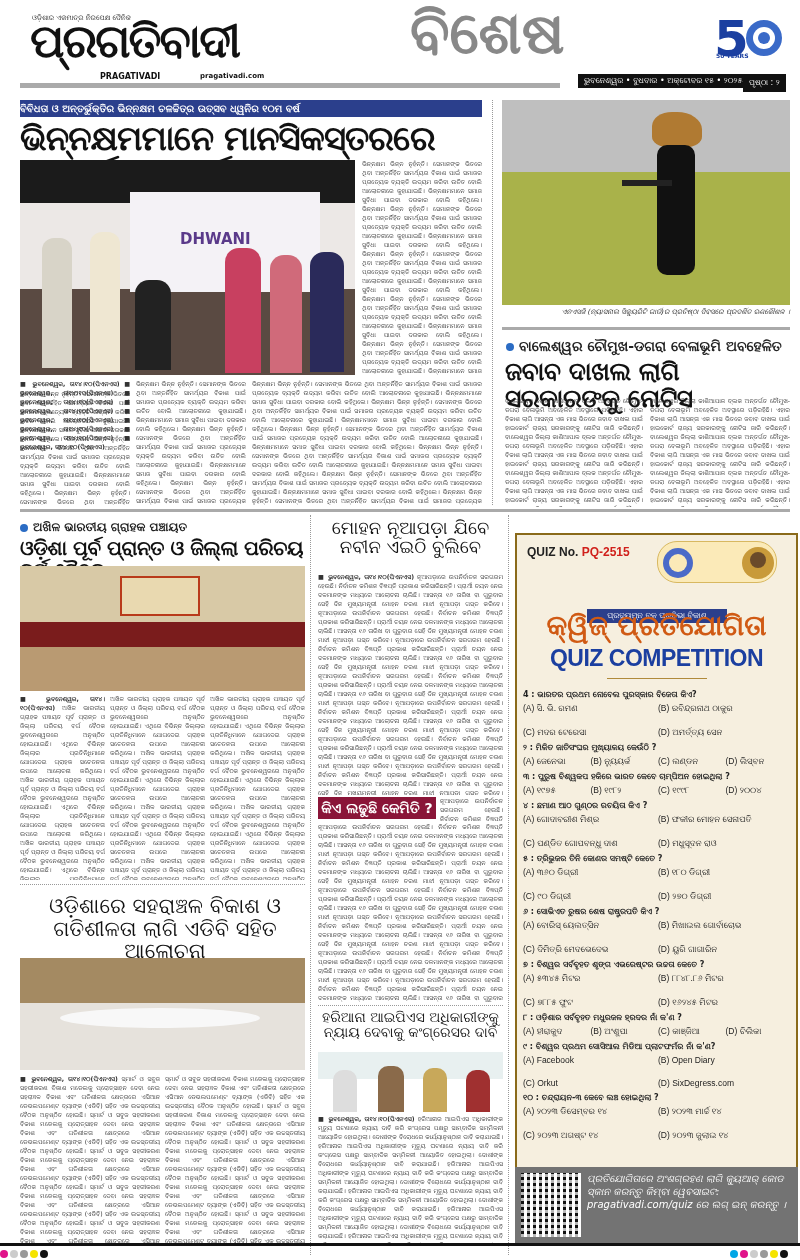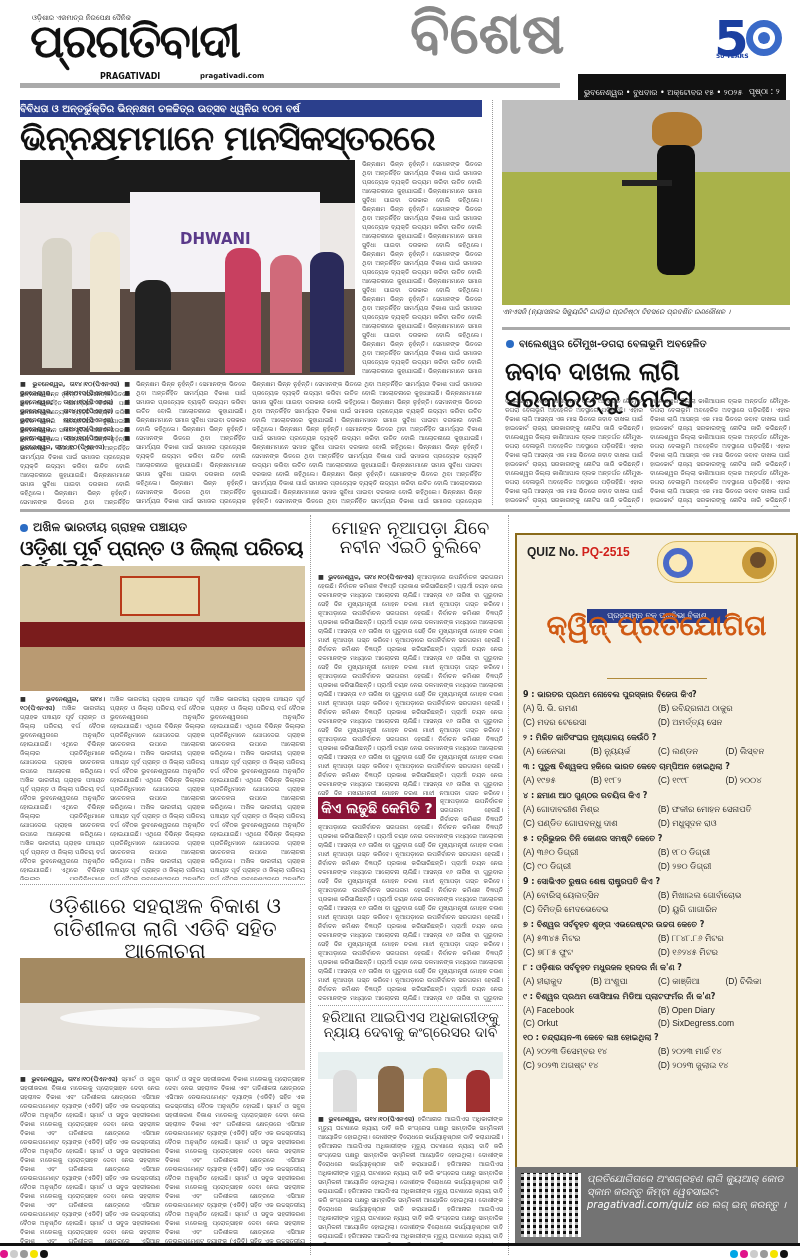--- a/index.html
+++ b/index.html
@@ -6,43 +6,43 @@
 body{width:800px;height:1260px;background:#fff;font-family:"DejaVu Sans",sans-serif;color:#111;position:relative;overflow:hidden}
 .abs{position:absolute}
 .masthead-logo{left:20px;top:8px;width:260px;height:72px}
 .tagline{font-size:7px;color:#222;position:absolute;left:12px;top:6px}
 .logo-text{position:absolute;left:10px;top:14px;font-size:46px;font-weight:bold;letter-spacing:-2px;color:#111;font-family:Liberation Mono, monospace;line-height:1}
 .logo-en{position:absolute;left:80px;top:64px;font-size:8px;font-weight:bold}
 .logo-url{position:absolute;left:180px;top:64px;font-size:7px;font-weight:bold}
 .section-title{left:410px;top:4px;font-size:58px;font-weight:bold;color:#888;line-height:1}
 .grayrule{position:absolute;background:#aaa;height:5px}
 .anniv{left:712px;top:4px;width:78px;height:70px}
-.dateline{left:578px;top:74px;background:#111;color:#fff;font-size:8px;padding:14px 6px}
-.pageno{left:743px;top:74px;background:#111;color:#fff;font-size:8px;padding:13px 6px}
+.dateline{left:578px;top:74px;background:#111;color:#fff;font-size:8px;padding:2px 6px}
+.pageno{left:743px;top:74px;background:#111;color:#fff;font-size:8px;padding:4px 6px}
 .kicker-band{left:20px;top:100px;width:462px;height:17px;background:#2b3f8c;color:#fff;font-size:10px;text-align:left;line-height:17px;font-weight:bold}
 .headline{font-weight:bold;color:#111;line-height:1.08}
 .h1{left:20px;top:120px;width:470px;font-size:34px;letter-spacing:-1px}
 .photo{position:absolute;background:#777;overflow:hidden}
 .body-text{position:absolute;font-size:6.2px;line-height:1.45;color:#333;text-align:justify;overflow:hidden}
 .dots-v{position:absolute;border-left:1px dotted #999}
 .dots-h{position:absolute;border-top:1px dotted #999}
-.caption{position:absolute;font-size:7px;font-style:italic;text-align:left;color:#222}
-.kicker{position:absolute;font-size:10px;font-weight:bold;color:#222}
+.caption{position:absolute;font-size:7px;font-style:italic;text-align:right;color:#222}
+.kicker{position:absolute;font-size:14px;font-weight:bold;color:#222}
 .kicker .dot{display:inline-block;width:8px;height:8px;border-radius:50%;background:#2b6cc4;margin-right:5px;vertical-align:middle}
 .quiz{position:absolute;left:515px;top:533px;width:283px;height:712px;background:#f6efdf;border:2px solid #8a6a1a}
 .quiz .qno{position:absolute;left:10px;top:10px;font-size:12px;font-weight:bold;color:#222;font-family:"Liberation Sans",sans-serif}
 .quiz .qno span{color:#d0201b}
 .quiz .emblem{position:absolute;left:140px;top:6px;width:120px;height:42px;border-radius:20px;background:#fbeab8;border:1px solid #d8b860}
 .quiz .ribbon{position:absolute;left:70px;top:74px;width:140px;height:14px;background:#2b3f8c;color:#fff;font-size:8px;text-align:center;line-height:14px}
 .quiz .title-or{position:absolute;left:0;width:100%;top:74px;text-align:center;font-size:28px;font-weight:bold;color:#d05a14}
 .quiz .title-en{position:absolute;left:0;width:100%;top:110px;text-align:center;font-size:23px;font-weight:bold;color:#1b3fa0;font-family:"Liberation Sans",sans-serif;letter-spacing:-0.5px}
 .quiz .flourish{position:absolute;left:90px;top:138px;width:100px;height:6px;border-bottom:1px solid #b08a3a}
 .qs{position:absolute;left:6px;top:150px;width:270px}
 .q{font-size:8px;font-weight:bold;color:#222;margin-top:5px}
-.opts{display:grid;grid-template-columns:1fr 1fr;font-size:8.5px;color:#222;row-gap:3px;margin-top:3px;font-family:"Liberation Sans",sans-serif}
+.opts{display:grid;grid-template-columns:1fr 1fr;font-size:8.5px;color:#222;row-gap:13px;margin-top:3px;font-family:"Liberation Sans",sans-serif}
 .opts.four{grid-template-columns:1fr 1fr 1fr 1fr}
 .quiz-foot{position:absolute;left:-2px;bottom:-2px;width:283px;height:78px;background:#737373}
 .qr{position:absolute;left:6px;top:6px;width:60px;height:64px;background:repeating-linear-gradient(90deg,#111 0 3px,#fff 3px 6px),#fff}
 .qr::after{content:"";position:absolute;inset:0;background:repeating-linear-gradient(0deg,rgba(255,255,255,.7) 0 3px,transparent 3px 6px)}
 .foot-text{position:absolute;left:72px;top:6px;font-size:10px;font-style:italic;color:#fff;line-height:1.28}
 .box-red{position:absolute;background:#8a1538;color:#fff;font-weight:bold;font-size:14px;text-align:center}
 .bottom-bar{position:absolute;left:0;top:1243px;width:800px;height:3px;background:#111}
 .reg{position:absolute;top:1250px;width:8px;height:8px;border-radius:50%}
 </style>
 </head>
@@ -141,23 +141,24 @@
   <div class="emblem">
     <svg width="120" height="42">
       <circle cx="20" cy="21" r="15" fill="#4a6ac8"></circle>
         <circle cx="20" cy="21" r="9" fill="#fbeab8"></circle>
       <circle cx="100" cy="21" r="16" fill="#c89a3a"></circle>
         <circle cx="100" cy="18" r="8" fill="#6a4a2a"></circle>
     </svg>
   </div>
   <div class="ribbon">ପ୍ରଦ୍ୟୁମ୍ନ ବଳ ପ୍ରତିଭା ବିକାଶ</div>
   <div class="title-or">କ୍ୱିଜ୍ ପ୍ରତିଯୋଗିତା</div>
+  <div class="title-en">QUIZ COMPETITION</div>
   <div class="flourish"></div>
   <div class="qs" id="qs">
-      <div class="q">9 : ଭାରତର ପ୍ରଥମ ନୋବେଲ ପୁରସ୍କାର ବିଜେତା କିଏ?</div>
+      <div class="q">4 : ଭାରତର ପ୍ରଥମ ନୋବେଲ ପୁରସ୍କାର ବିଜେତା କିଏ?</div>
       <div class="opts">
         <span>(A) ସି. ଭି. ରମଣ</span>
         <span>(B) ରବିନ୍ଦ୍ରନାଥ ଠାକୁର</span>
         <span>(C) ମଦର ଟେରେସା</span>
         <span>(D) ଅମର୍ତ୍ତ୍ୟ ସେନ</span>
       </div>
       <div class="q">୨ : ମିଳିତ ଜାତିସଂଘର ମୁଖ୍ୟାଳୟ କେଉଁଠି ?</div>
       <div class="opts four">
         <span>(A) ଜେନେଭା</span>
         <span>(B) ନ୍ୟୁୟର୍କ</span>
@@ -178,21 +179,21 @@
         <span>(C) ପଣ୍ଡିତ ଗୋପବନ୍ଧୁ ଦାଶ</span>
         <span>(D) ମଧୁସୂଦନ ରାଓ</span>
       </div>
       <div class="q">୫ : ତ୍ରିଭୁଜର ତିନି କୋଣର ସମଷ୍ଟି କେତେ ?</div>
       <div class="opts">
         <span>(A) ୩୬୦ ଡିଗ୍ରୀ</span>
         <span>(B) ୧୮୦ ଡିଗ୍ରୀ</span>
         <span>(C) ୯୦ ଡିଗ୍ରୀ</span>
         <span>(D) ୨୭୦ ଡିଗ୍ରୀ</span>
       </div>
-      <div class="q">9 : ସୋଭିଏତ ରୁଷର ଶେଷ ରାଷ୍ଟ୍ରପତି କିଏ ?</div>
+      <div class="q">୬ : ସୋଭିଏତ ରୁଷର ଶେଷ ରାଷ୍ଟ୍ରପତି କିଏ ?</div>
       <div class="opts">
         <span>(A) ବୋରିସ୍ ୟେଲତ୍ସିନ</span>
         <span>(B) ମିଖାଇଲ ଗୋର୍ବାଚୋଭ</span>
         <span>(C) ଦିମିତ୍ରି ମେଦଭେଦେଭ</span>
         <span>(D) ୟୁରି ଗାଗାରିନ</span>
       </div>
       <div class="q">୭ : ବିଶ୍ୱର ସର୍ବବୃହତ ଶୃଙ୍ଗ ଏଭରେଷ୍ଟର ଉଚ୍ଚତା କେତେ ?</div>
       <div class="opts">
         <span>(A) ୫୩୪୫ ମିଟର</span>
         <span>(B) ୮୮୪୮.୮୬ ମିଟର</span>

